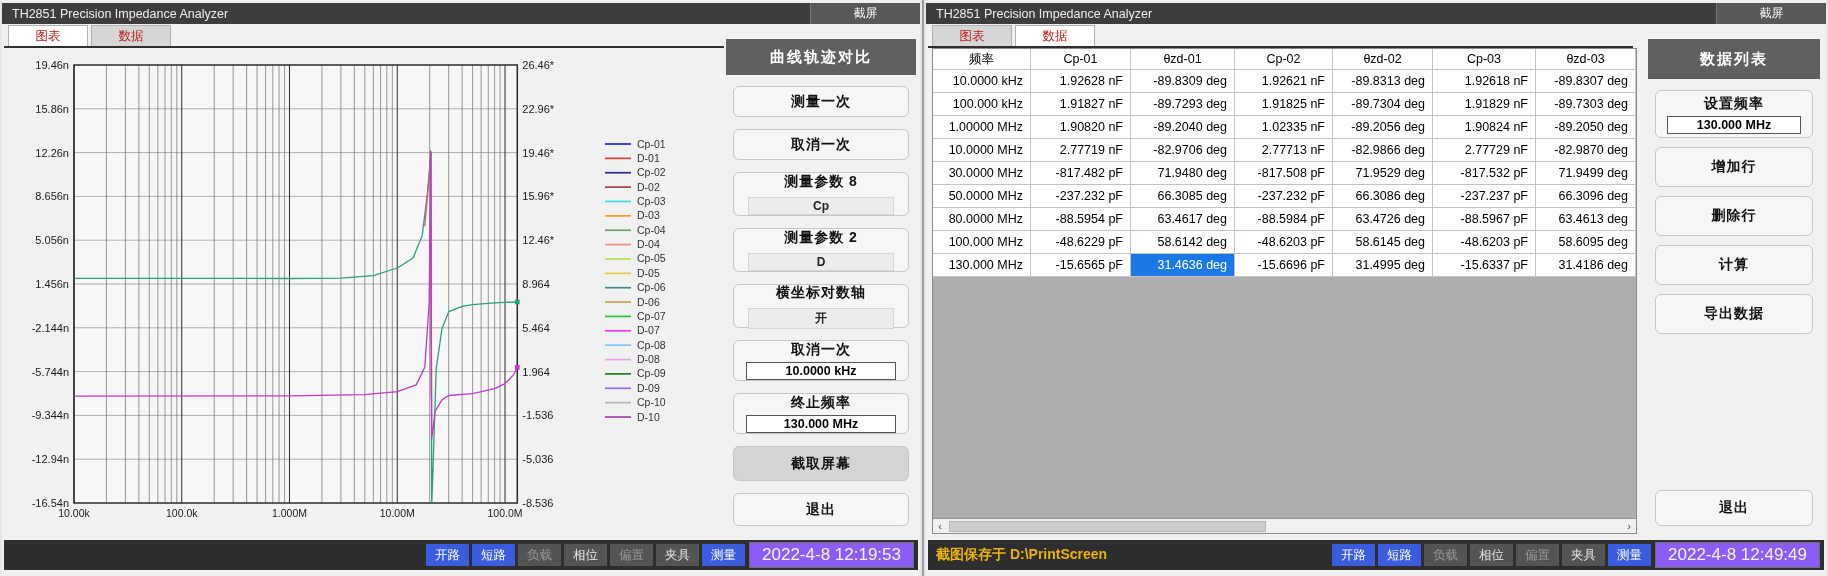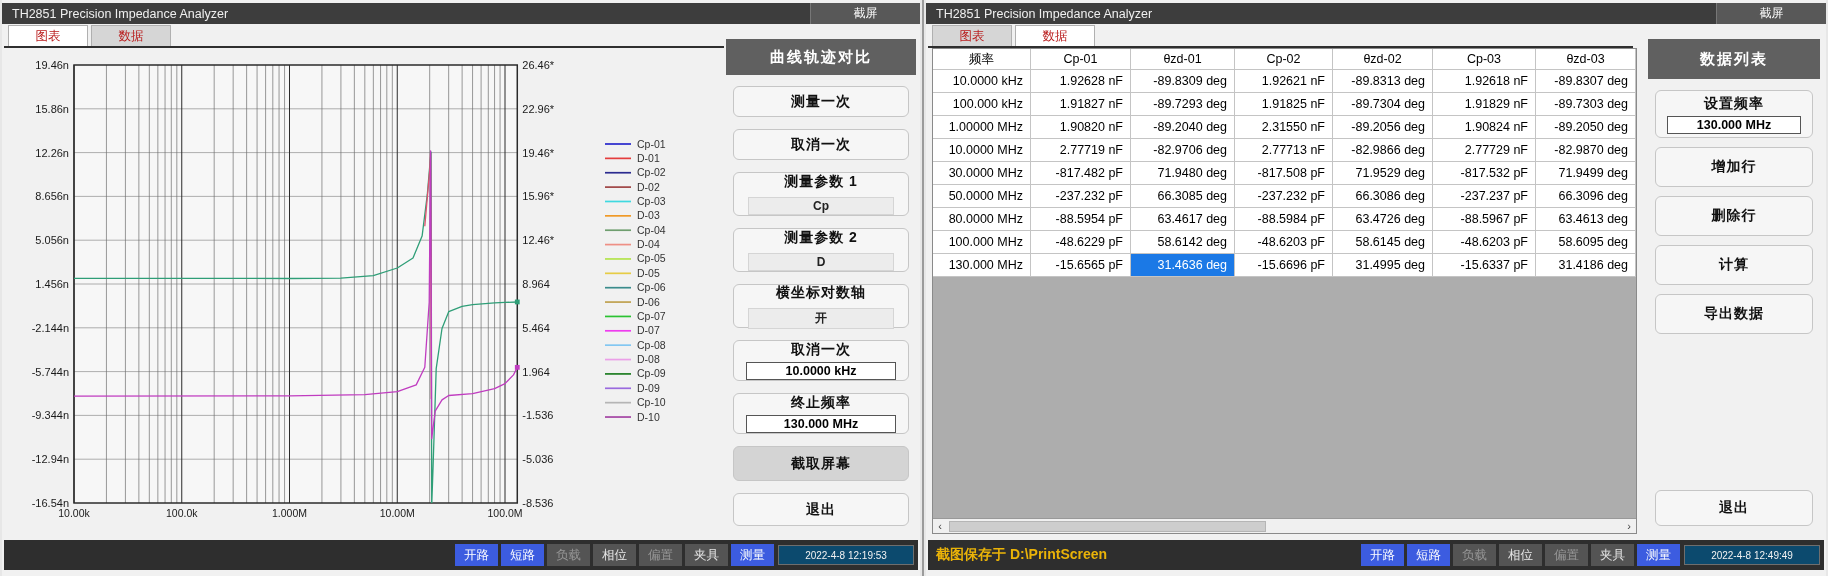--- a/index.html
+++ b/index.html
@@ -45,22 +45,22 @@
   
   .statusbar{position:absolute;left:2px;right:2px;bottom:6px;height:30px;background:#2e2e2e;
              display:flex;align-items:center;padding:0 4px}
   .sb-msg{color:#eab308;font-size:14px;font-weight:bold;padding-left:4px;white-space:pre}
   .sb-group{margin-left:auto;display:flex}
   .sbtn{width:43px;height:22px;margin-left:3px;font-size:12.5px;
         display:flex;align-items:center;justify-content:center}
   .sbtn.blue{background:#3c5ce0;color:#fff}
   .sbtn.normal{background:#545454;color:#e6e6e6}
   .sbtn.dim{background:#545454;color:#969696}
-  .timestamp{height:20px;margin-left:4px;background:#0c4a6e;border:1px solid #6e6e6e;color:#f2f2f2;
-             font-size:10px;display:flex;align-items:center;justify-content:center;padding:0 12px;min-width:136px}
+  .timestamp{height:26px;margin-left:4px;background:#8b5cf6;border:1px solid #6e6e6e;color:#f2f2f2;
+             font-size:17px;display:flex;align-items:center;justify-content:center;padding:0 12px;min-width:136px}
   
   #chart{position:absolute;left:0;top:0}
   
   .tbl{position:absolute;left:4px;top:0;width:705px;bottom:2px;background:#adadad;
        border:1px solid #8a8a8a;overflow:hidden}
   .trow{display:flex;height:23px}
   .trow.head{height:21px}
   .tcell{border-right:1px solid #c4c4c4;border-bottom:1px solid #c4c4c4;background:#fff;
          font-size:12.5px;color:#000;display:flex;align-items:center;justify-content:flex-end;
          padding-right:7px;white-space:nowrap}
@@ -215,21 +215,21 @@
   </div>
   <aside class="panel panel-left">
       <div class="panel-header">曲线轨迹对比</div>
       <div class="pbtn button">
         <div class="pbtn-label">测量一次</div>
       </div>
       <div class="pbtn button">
         <div class="pbtn-label">取消一次</div>
       </div>
       <div class="pbtn button_sub">
-        <div class="pbtn-label">测量参数 1</div>
+        <div class="pbtn-label">测量参数 8</div>
         <div class="sub">Cp</div>
       </div>
       <div class="pbtn button_sub">
         <div class="pbtn-label">测量参数 2</div>
         <div class="sub">D</div>
       </div>
       <div class="pbtn button_sub">
         <div class="pbtn-label">横坐标对数轴</div>
         <div class="sub">开</div>
       </div>
@@ -298,21 +298,21 @@
           <div class="tcell" style="width: 104px;">-89.7293 deg</div>
           <div class="tcell" style="width: 98px;">1.91825 nF</div>
           <div class="tcell" style="width: 100px;">-89.7304 deg</div>
           <div class="tcell" style="width: 103px;">1.91829 nF</div>
           <div class="tcell" style="width: 100px;">-89.7303 deg</div>
         </div>
         <div class="trow">
           <div class="tcell" style="width: 98px;">1.00000 MHz</div>
           <div class="tcell" style="width: 100px;">1.90820 nF</div>
           <div class="tcell" style="width: 104px;">-89.2040 deg</div>
-          <div class="tcell" style="width: 98px;">2.31550 nF</div>
+          <div class="tcell" style="width: 98px;">1.02335 nF</div>
           <div class="tcell" style="width: 100px;">-89.2056 deg</div>
           <div class="tcell" style="width: 103px;">1.90824 nF</div>
           <div class="tcell" style="width: 100px;">-89.2050 deg</div>
         </div>
         <div class="trow">
           <div class="tcell" style="width: 98px;">10.0000 MHz</div>
           <div class="tcell" style="width: 100px;">2.77719 nF</div>
           <div class="tcell" style="width: 104px;">-82.9706 deg</div>
           <div class="tcell" style="width: 98px;">2.77713 nF</div>
           <div class="tcell" style="width: 100px;">-82.9866 deg</div>

